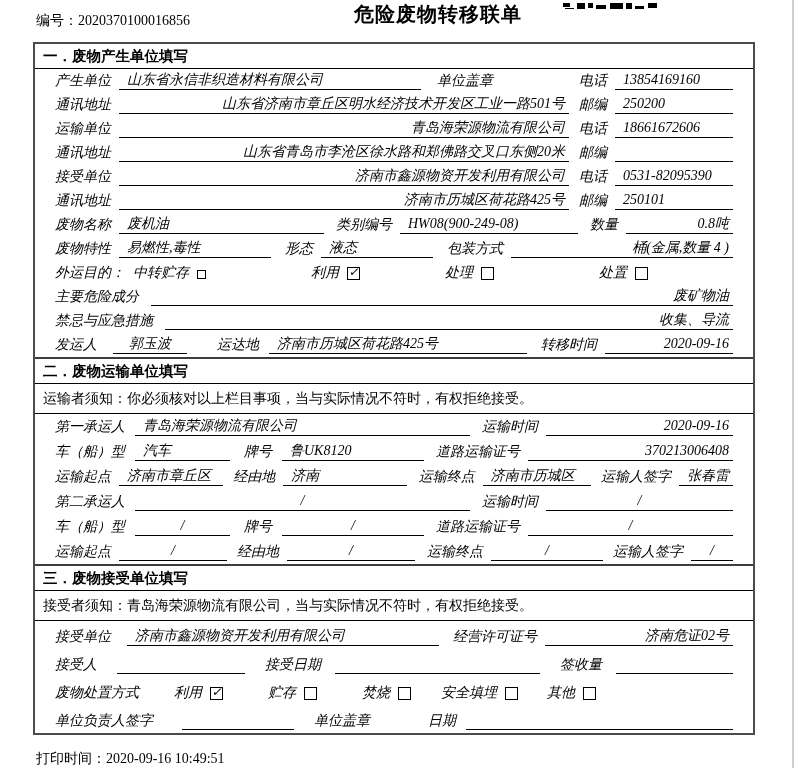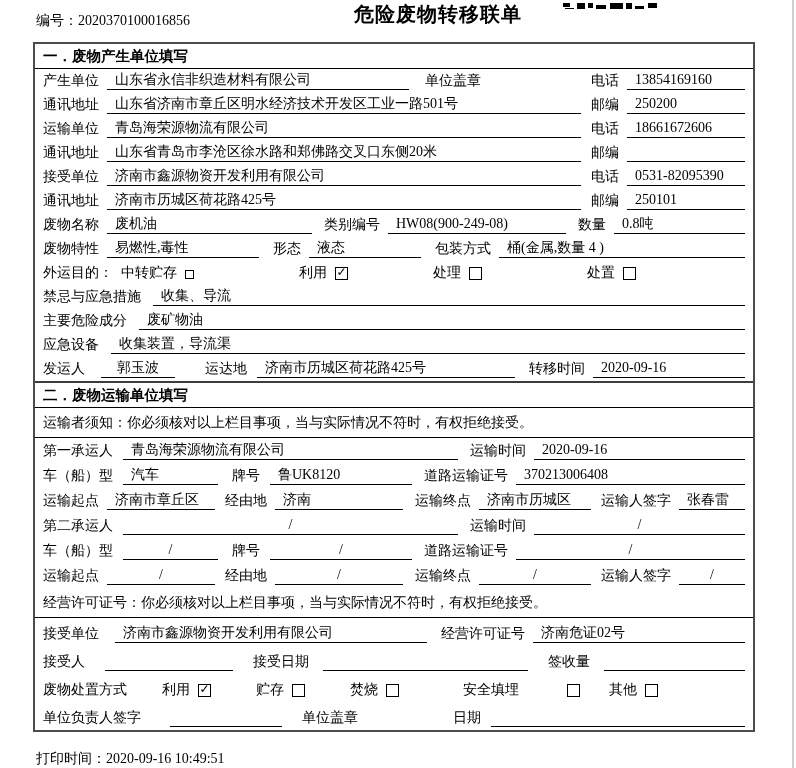--- a/index.html
+++ b/index.html
@@ -20,41 +20,41 @@
     position:absolute;left:33px;top:42px;width:722px;
     border:2px solid #4b4b4b;box-sizing:border-box;background:#fff;
   }
   .sec-h{
     font-family:"Liberation Sans","DejaVu Sans",sans-serif;
     font-weight:700;font-size:14.5px;
     padding:3px 6px 2px 8px;border-bottom:1px solid #000;
   }
   .sec-h.bt{border-top:2px solid #3d3d3d;}
   .notice{padding:6px 8px 5px;border-bottom:1px solid #000;}
-  .r{display:flex;align-items:flex-end;height:24px;padding:0 8px 3px;box-sizing:border-box;}
+  .r{display:flex;align-items:flex-end;height:24px;padding:0 20px 3px;box-sizing:border-box;font-style:italic;}
   .r2x{height:25px;}
   .r3x{height:28px;}
   .l{white-space:nowrap;}
   .u{
     border-bottom:1px solid #000;white-space:nowrap;
     padding:0 4px 1px 8px;box-sizing:border-box;min-height:17px;line-height:17px;
   }
-  .f{flex:1;}
+  .f{flex:1;text-align:right;}
   .c{text-align:center;padding-left:4px;}
   .sp{flex:1;}
   .w70{width:74px;}.w95{width:95px;}.w105{width:108px;}.w110{width:112px;}
   .w118{width:118px;}.w125{width:128px;}.w140{width:142px;}.w150{width:152px;}
   .w175{width:178px;}.w200{width:205px;}.w250{width:258px;}.w300{width:302px;}
   .w310{width:312px;}.w330{width:335px;}
   .ml8{margin-left:8px;}.ml10{margin-left:10px;margin-top:39px;}.ml12{margin-left:12px;}
   .ml14{margin-left:14px;}.ml16{margin-left:16px;}.ml20{margin-left:20px;margin-top:22px;}
   .ml30{margin-left:30px;}.ml35{margin-left:35px;}.ml45{margin-left:45px;}
-  .ml48{margin-left:64px;gap:40px;}.ml55{margin-left:29px;}
+  .ml48{margin-left:30px;}.ml55{margin-left:29px;}
   .ml85{margin-left:85px;}.ml105{margin-left:105px;}
-  .ml118{margin-left:95px;}
+  .ml118{margin-left:58px;}
   .cbi{display:flex;align-items:flex-end;}
   .cb{
     display:inline-block;width:13px;height:13px;border:1.5px solid #000;
     box-sizing:border-box;margin-left:8px;margin-bottom:2px;position:relative;
     font-size:12px;line-height:11px;text-align:center;
   }
   .cb.cb-s{width:9px;height:9px;margin-bottom:3px;}
   .cb[data-checked="true"]::before{content:"✓";position:absolute;left:0;top:-1px;width:100%;}
   .print-line{position:absolute;left:36px;top:750px;font-size:14px;}
 </style>
@@ -163,33 +163,29 @@
       <span class="l">处理</span>
       <span class="cb" data-checked="false"></span>
     </span>
     <span class="cbi ml105">
       <span class="l">处置</span>
       <span class="cb" data-checked="false"></span>
     </span>
   </div>
 
   <div class="r">
+    <span class="l">主要危险成分</span>
+    <span class="u f ml12">废矿物油</span>
+  </div>
+
+  <div class="r">
     <span class="l">禁忌与应急措施</span>
     <span class="u f ml12">收集、导流</span>
   </div>
 
-  <div class="r">
-    <span class="l">主要危险成分</span>
-    <span class="u f ml12">废矿物油</span>
-  </div>
-
-  <div class="r">
-    <span class="l">应急设备</span>
-    <span class="u f ml12">收集装置，导流渠</span>
-  </div>
 
   <div class="r">
     <span class="l">发运人</span>
     <span class="u w70 c ml16">郭玉波</span>
     <span class="l ml30">运达地</span>
     <span class="u w250 ml10">济南市历城区荷花路425号</span>
     <span class="l ml14">转移时间</span>
     <span class="u f ml8">2020-09-16</span>
   </div>
 
@@ -244,22 +240,23 @@
     <span class="l">运输起点</span>
     <span class="u w105 c ml8">/</span>
     <span class="l ml10">经由地</span>
     <span class="u w125 c ml8">/</span>
     <span class="l ml12">运输终点</span>
     <span class="u w110 c ml8">/</span>
     <span class="l ml10">运输人签字</span>
     <span class="u f c ml8">/</span>
   </div>
 
-
-  <div class="notice">经营许可证号：你必须核对以上栏目事项，当与实际情况不符时，有权拒绝接受。</div>
+  <div class="sec-h bt">三．废物接受单位填写</div>
+
+  <div class="notice">接受者须知：青岛海荣源物流有限公司，当与实际情况不符时，有权拒绝接受。</div>
 
   <div class="r r3x">
     <span class="l">接受单位</span>
     <span class="u w310 ml16">济南市鑫源物资开发利用有限公司</span>
     <span class="l ml14">经营许可证号</span>
     <span class="u f ml8">济南危证02号</span>
   </div>
 
   <div class="r r3x">
     <span class="l">接受人</span>

